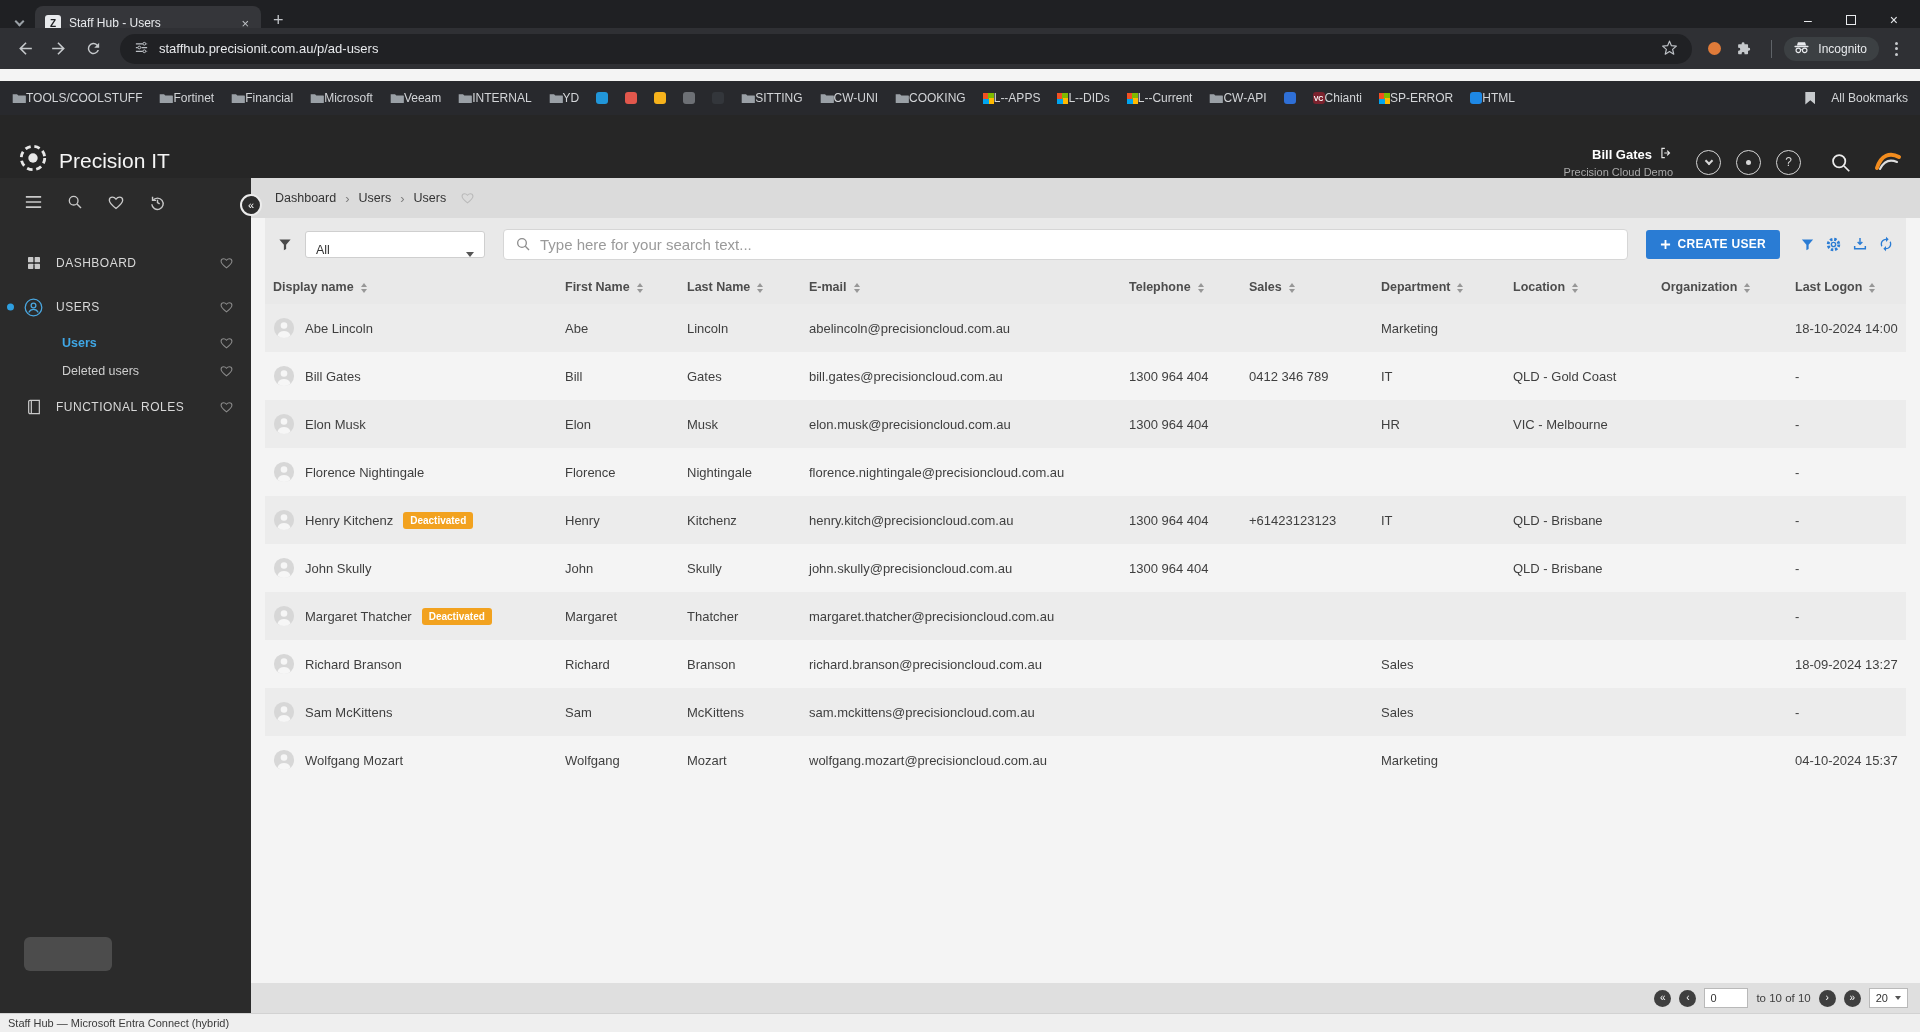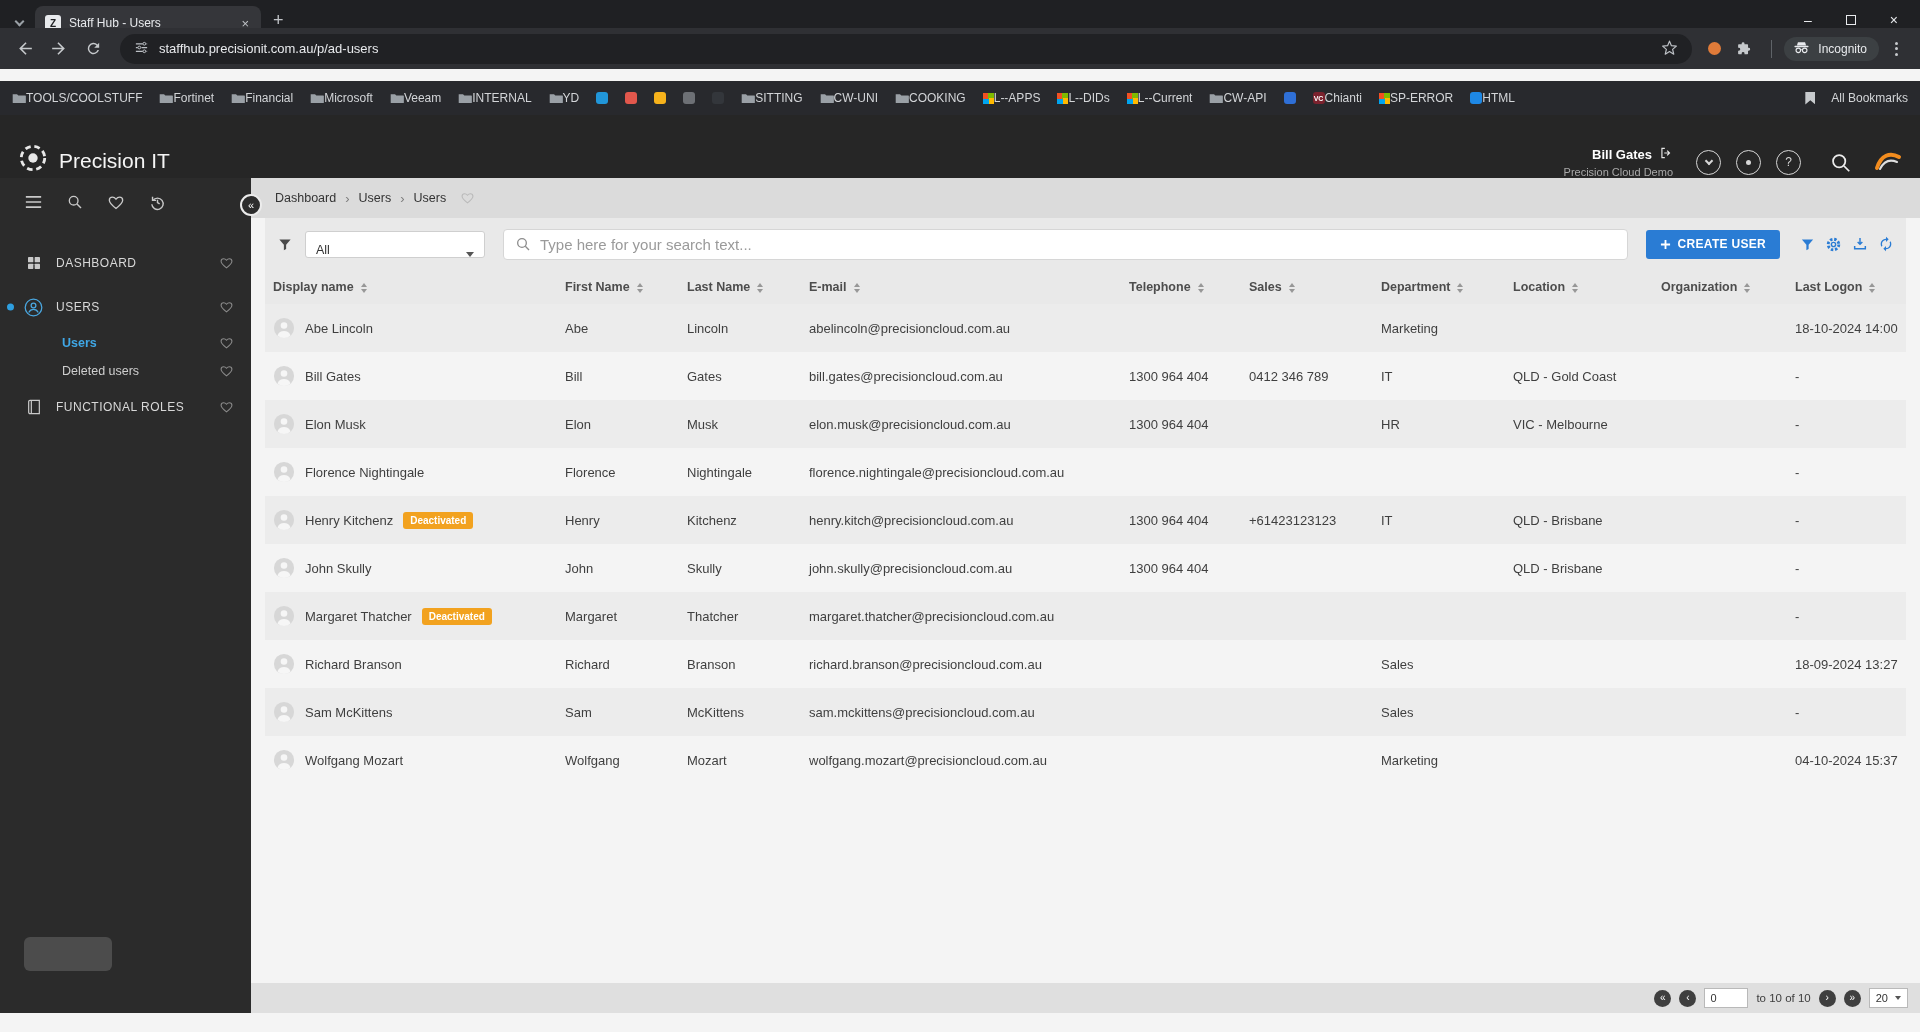--- a/index.html
+++ b/index.html
@@ -824,14 +824,17 @@
       <span class="pg-circle">»</span>
       <span class="pg-size">
         <span>20</span>
         <span class="caret"></span>
       </span>
     </div>
   </div>
 
   <div class="ghost"></div>
 
+  <div class="footer">
+    <span>Staff Hub — Microsoft Entra Connect (hybrid)</span>
+  </div>
 
 </div>
 
 </body></html>

